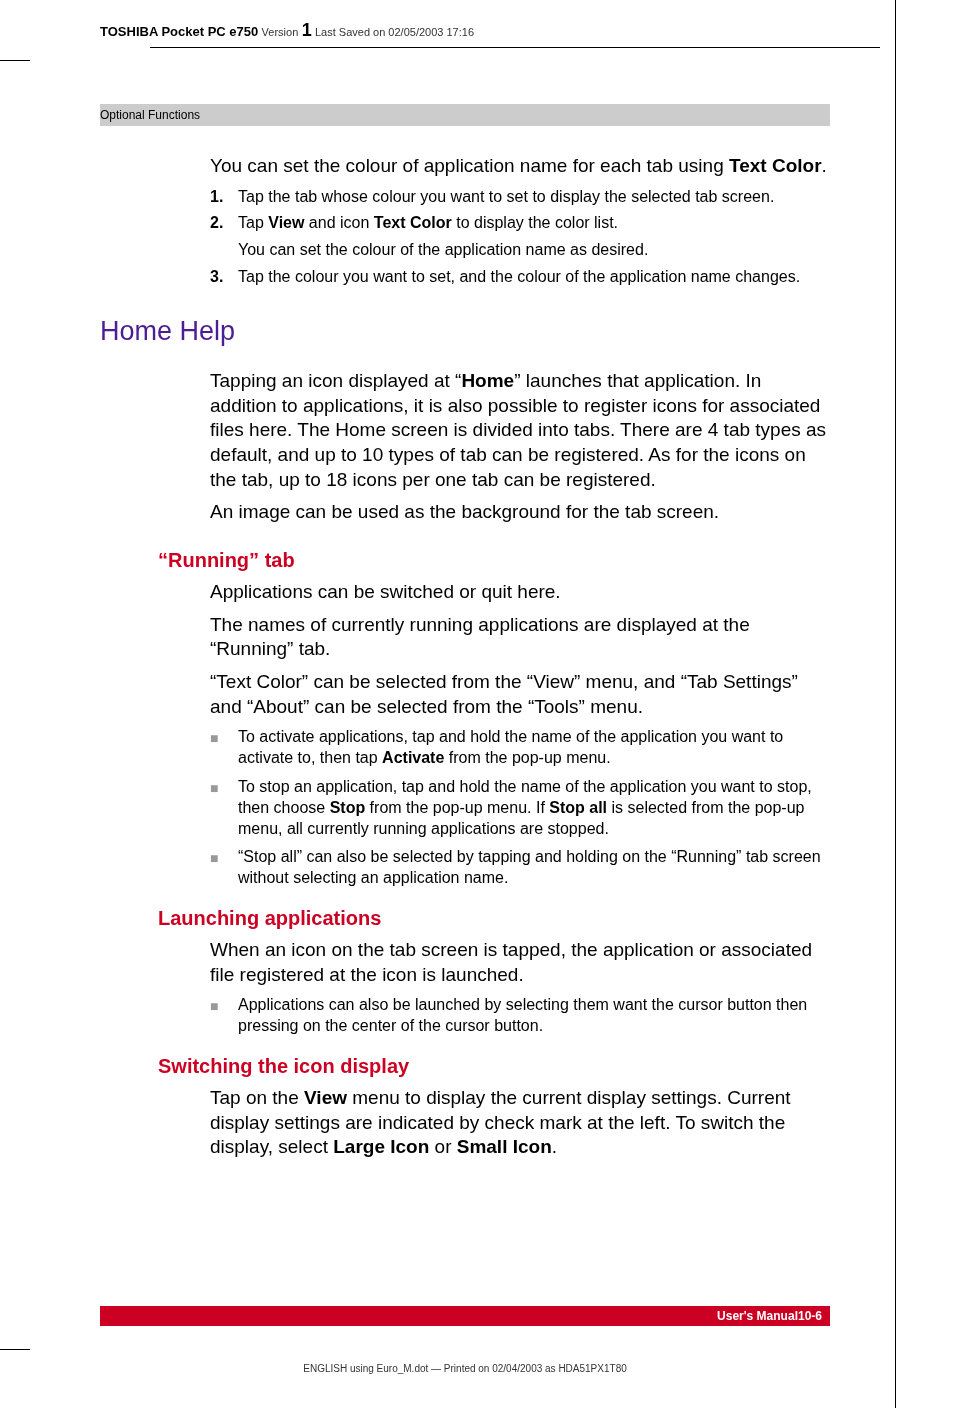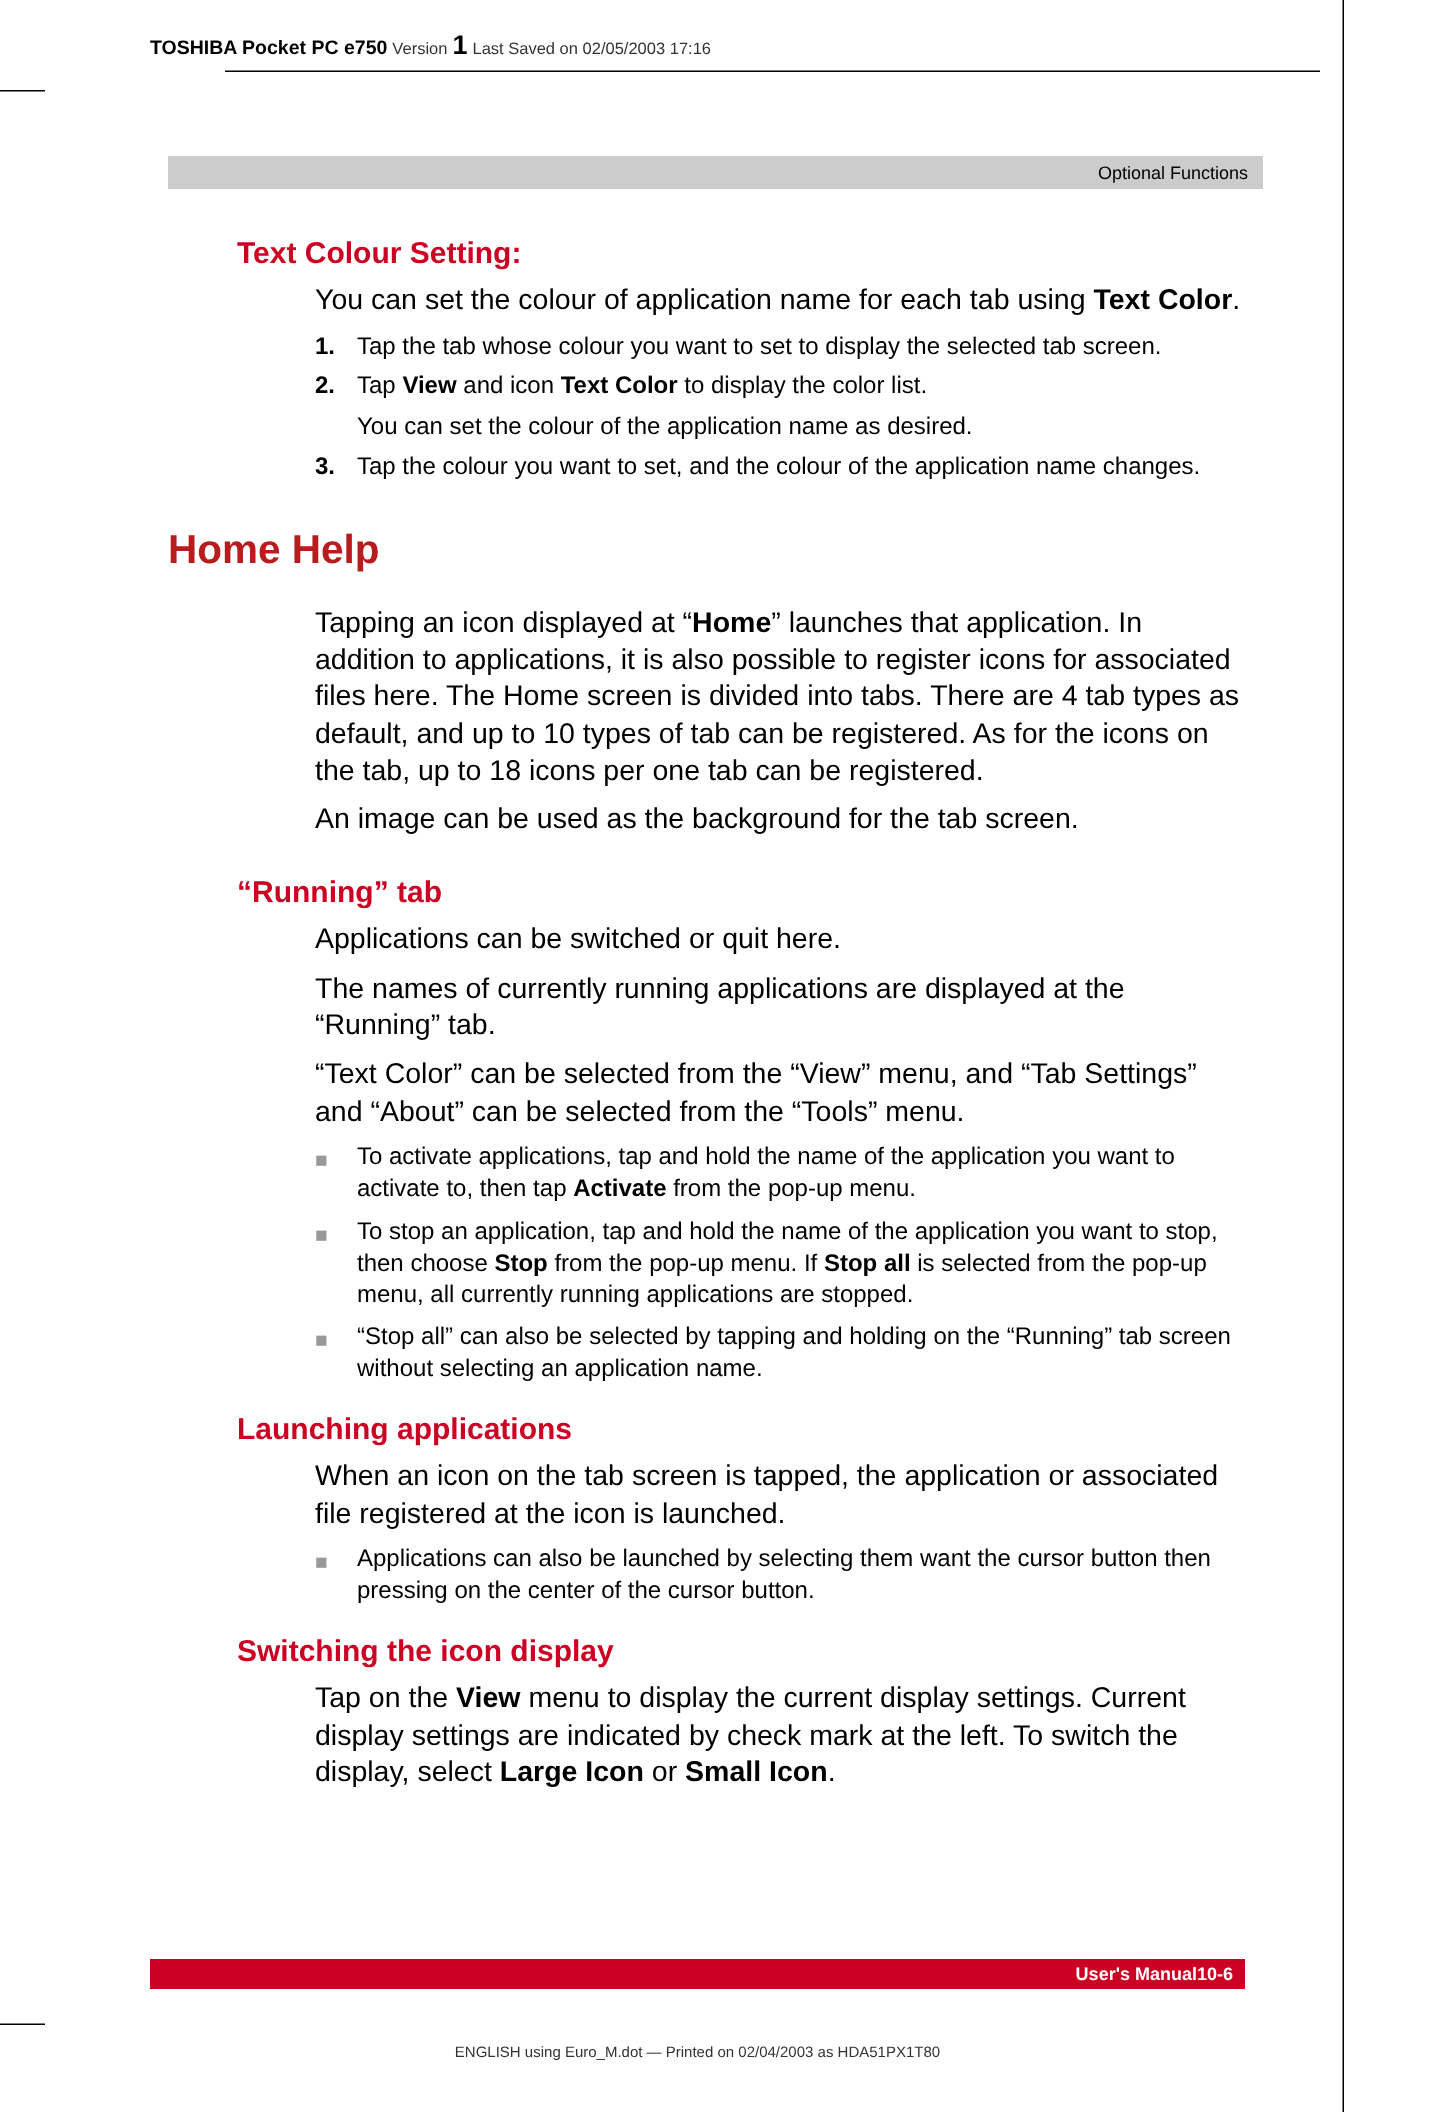--- a/index.html
+++ b/index.html
@@ -53,42 +53,42 @@
   .hr-thin {
     border: none;
     border-top: 1px solid #000;
     width: 730px;
     margin: 0 auto;
   }
   .gray-bar {
     background: #ccc;
     height: 22px;
     width: 730px;
-    margin: 56px 0 0 12px;
-    text-align: right;
+    margin: 56px 0 0 0;
+    text-align: left;
     font-size: 12px;
     line-height: 22px;
     padding-right: 10px;
     color: #000;
   }
   .content {
     width: 730px;
     padding-top: 28px;
   }
   .h2-red {
     color: #cc0022;
     font-weight: bold;
     font-size: 20px;
     margin: 4px 0 8px 58px;
   }
   .h1-red {
-    color: #b91c1c;
-    font-weight: bold;
+    color: #4c1d95;
+    font-weight: normal;
     font-size: 27px;
-    margin: 28px 0 22px 12px;
+    margin: 28px 0 22px 0;
   }
   .body-text {
     margin-left: 110px;
     font-size: 19px;
     line-height: 1.3;
     margin-bottom: 8px;
   }
   .ol-item {
     margin-left: 110px;
     display: flex;
@@ -159,21 +159,20 @@
     <span class="v1">1</span>
     <span class="light">Last Saved on 02/05/2003 17:16</span>
   </div>
   <hr class="hr-thin">
   <div class="gray-bar">
     <span>Optional Functions</span>
   </div>
 
   <div class="content">
 
-    <div class="h2-red">Text Colour Setting:</div>
     <div class="body-text">
       <span>You can set the colour of application name for each tab using </span><span class="b">Text Color</span><span>.</span>
     </div>
     <div class="ol-item">
       <span class="ol-num">1.</span>
       <span>Tap the tab whose colour you want to set to display the selected tab screen.</span>
     </div>
     <div class="ol-item">
       <span class="ol-num">2.</span>
       <span>

